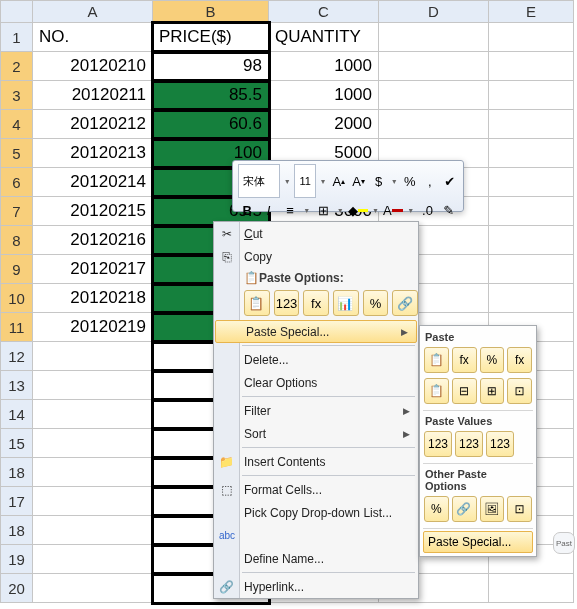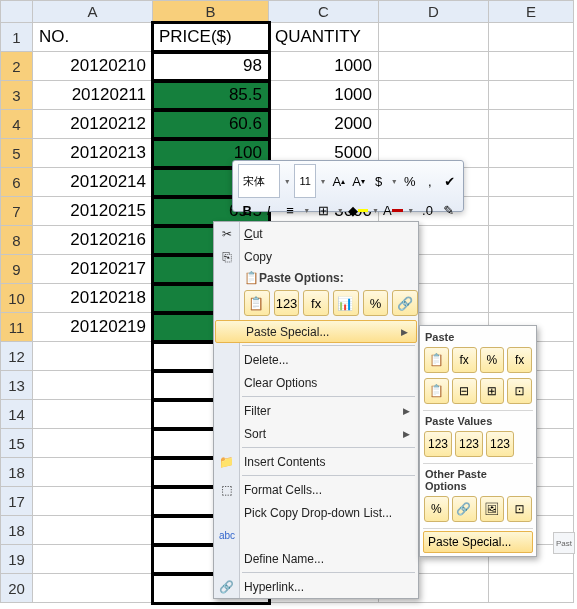--- a/index.html
+++ b/index.html
@@ -51,21 +51,21 @@
   
   .sub { position: absolute; left: 419px; top: 325px; width: 118px;
          background: #fefefe; border: 1px solid #a7abb0; box-shadow: 2px 3px 6px rgba(0,0,0,0.3); padding: 3px; }
   .sub .sec { font-size: 11px; font-weight:bold; color:#3a3a3a; padding:2px 2px 3px 2px; }
   .sub .row { display:flex; gap:3px; padding: 1px 1px 4px 1px;}
   .sub .sbtn { width:28px; height:26px; border:1px solid #d0b46a; background: linear-gradient(#fff8df,#fde9a3); border-radius:3px; display:flex; align-items:center; justify-content:center; font-size:12px;}
   .sub .ssep { height:1px; background:#d6d6d6; margin: 2px 0;}
   .sub .ps { height:22px; display:flex; align-items:center; font-size:12px; padding-left:4px;
              background: linear-gradient(#fef7d6,#fde08f); border:1px solid #e7b44c; border-radius:2px;}
 
-  .pastebtn { position:absolute; left:553px; top:532px; width:22px; height:22px; border:1px solid #c9c9c9; background:#f4f6f9; font-size:8px; display:flex; align-items:center; justify-content:center; color:#666; border-radius:0;}
+  .pastebtn { position:absolute; left:553px; top:532px; width:22px; height:22px; border:1px solid #c9c9c9; background:#f4f6f9; font-size:8px; display:flex; align-items:center; justify-content:center; color:#666; border-radius:7px;}
   .colorbar { display:inline-block; width:14px; height:3px; }
 </style>
 </head>
 <body>
 
 <table class="sheet">
   <tbody>
       <tr>
     <th class="corner"></th>
     <th class="hdr ch colA">A</th>

